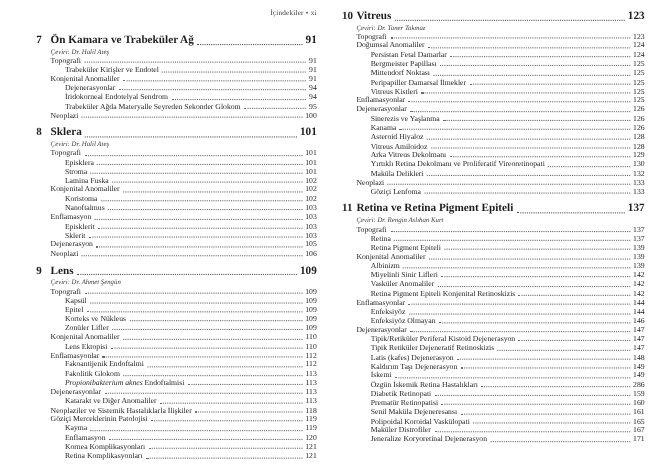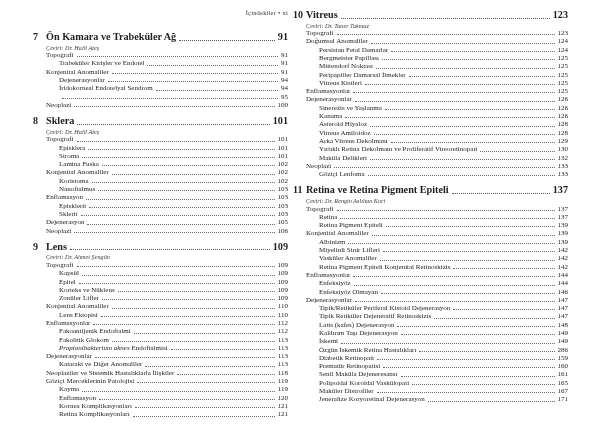--- a/index.html
+++ b/index.html
@@ -19,21 +19,21 @@
     width: 288px;
     text-align: right;
     font-size: 6.5px;
     line-height: 8px;
     color: #3a3a3a;
     letter-spacing: 0.2px;
   }
   .running-header .sep { padding: 0 2px; font-weight: bold; }
   .col { position: absolute; }
   .col-left  { left: 33px;  top: 30px; width: 255px; }
-  .col-right { left: 293px; top: 8px;  width: 275px; }
+  .col-right { left: 311px; top: 8px;  width: 275px; }
   .chapter { position: relative; padding-left: 13px; margin-bottom: 5px; }
   .ch-num {
     position: absolute;
     left: 0;
     top: 0;
     font-weight: bold;
     font-size: 10px;
     line-height: 13.5px;
   }
   .ch-heading {
@@ -107,20 +107,21 @@
           <span class="entry-label">Dejenerasyonlar</span>
           <span class="leader"></span>
           <span class="pg">94</span>
         </div>
         <div class="entry lvl2">
           <span class="entry-label">İridokorneal Endotelyal Sendrom</span>
           <span class="leader"></span>
           <span class="pg">94</span>
         </div>
         <div class="entry lvl2">
+          <span class="entry-label">Trabeküler Ağda Materyalle Seyreden Sekonder Glokom</span>
           <span class="leader"></span>
           <span class="pg">95</span>
         </div>
         <div class="entry">
           <span class="entry-label">Neoplazi</span>
           <span class="leader"></span>
           <span class="pg">100</span>
         </div>
       </div>
       <div class="chapter">

